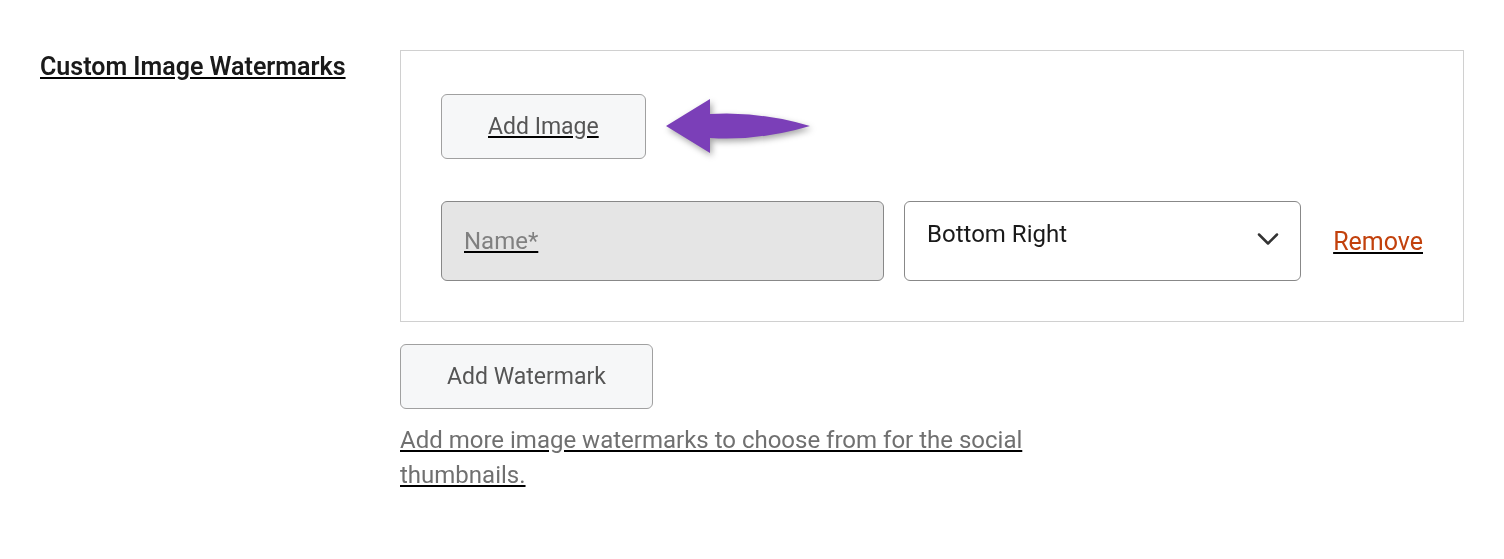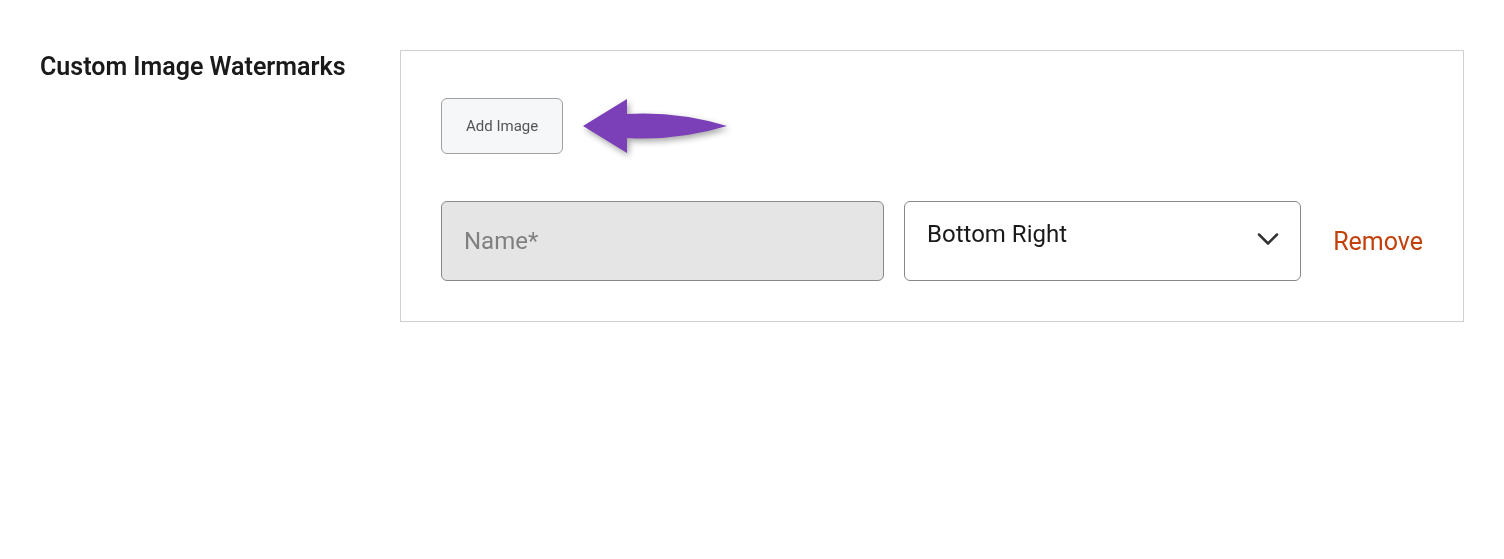--- a/index.html
+++ b/index.html
@@ -9,20 +9,21 @@
     }
     body {
       font-family: -apple-system, BlinkMacSystemFont, "Segoe UI", Roboto, Helvetica, Arial, sans-serif;
       background: #ffffff;
       padding: 50px 40px;
     }
     .container {
       display: flex;
       gap: 20px;
       max-width: 1470px;
+      text-decoration: underline;
     }
     .label-col {
       width: 340px;
       flex-shrink: 0;
     }
     .section-label {
       font-size: 25px;
       font-weight: 600;
       color: #1a1a1a;
       line-height: 1.35;
@@ -41,23 +42,23 @@
       align-items: center;
       margin-bottom: 40px;
     }
     .btn {
       display: inline-flex;
       align-items: center;
       justify-content: center;
       background: #f6f7f8;
       border: 1px solid #a0a0a0;
       border-radius: 6px;
-      font-size: 15px;
+      font-size: 23px;
       color: #555;
-      padding: 18px 24px;
+      padding: 18px 46px;
       cursor: pointer;
       font-family: inherit;
     }
     .arrow-annotation {
       margin-left: 14px;
       display: inline-flex;
       align-items: center;
     }
     .arrow-annotation svg {
       filter: drop-shadow(2px 3px 3px rgba(0,0,0,0.35));
@@ -153,14 +154,18 @@
           </select>
           <span class="chevron">
             <svg width="22" height="14" viewBox="0 0 22 14">
               <path d="M 2 2 L 11 11 L 20 2" stroke="#333" stroke-width="2.5" fill="none" stroke-linecap="round" stroke-linejoin="round"></path>
             </svg>
           </span>
         </div>
         <a class="remove-link">Remove</a>
       </div>
     </div>
+    <div class="below-box">
+      <button class="btn">Add Watermark</button>
+      <p class="help-text">Add more image watermarks to choose from for the social thumbnails.</p>
+    </div>
   </div>
 </div>
 
 </body></html>

